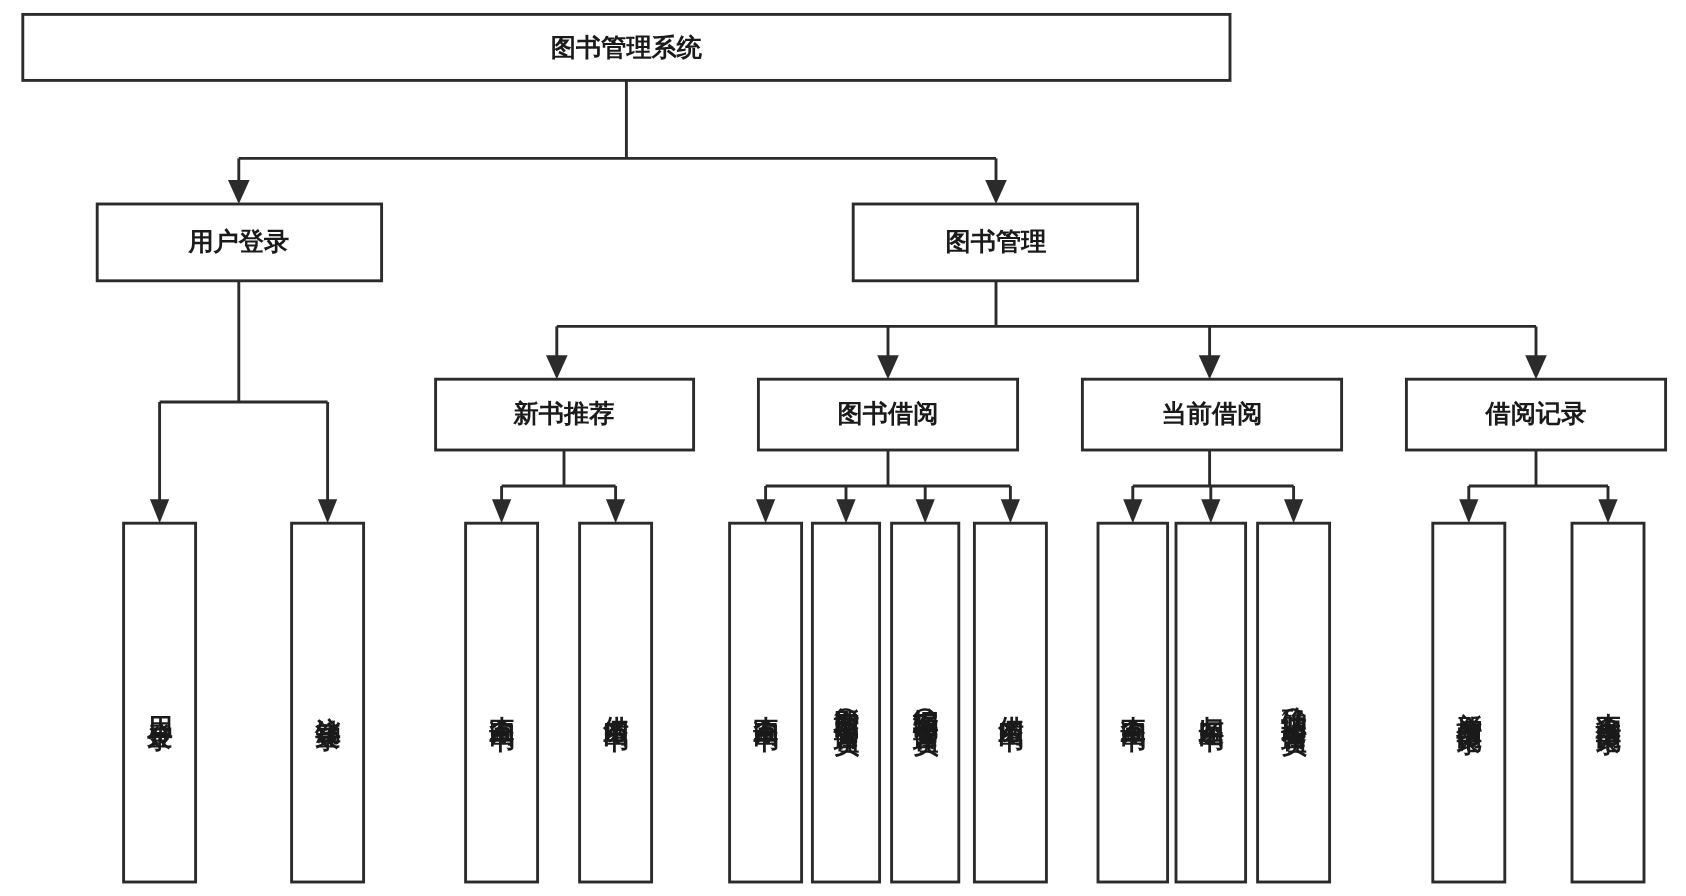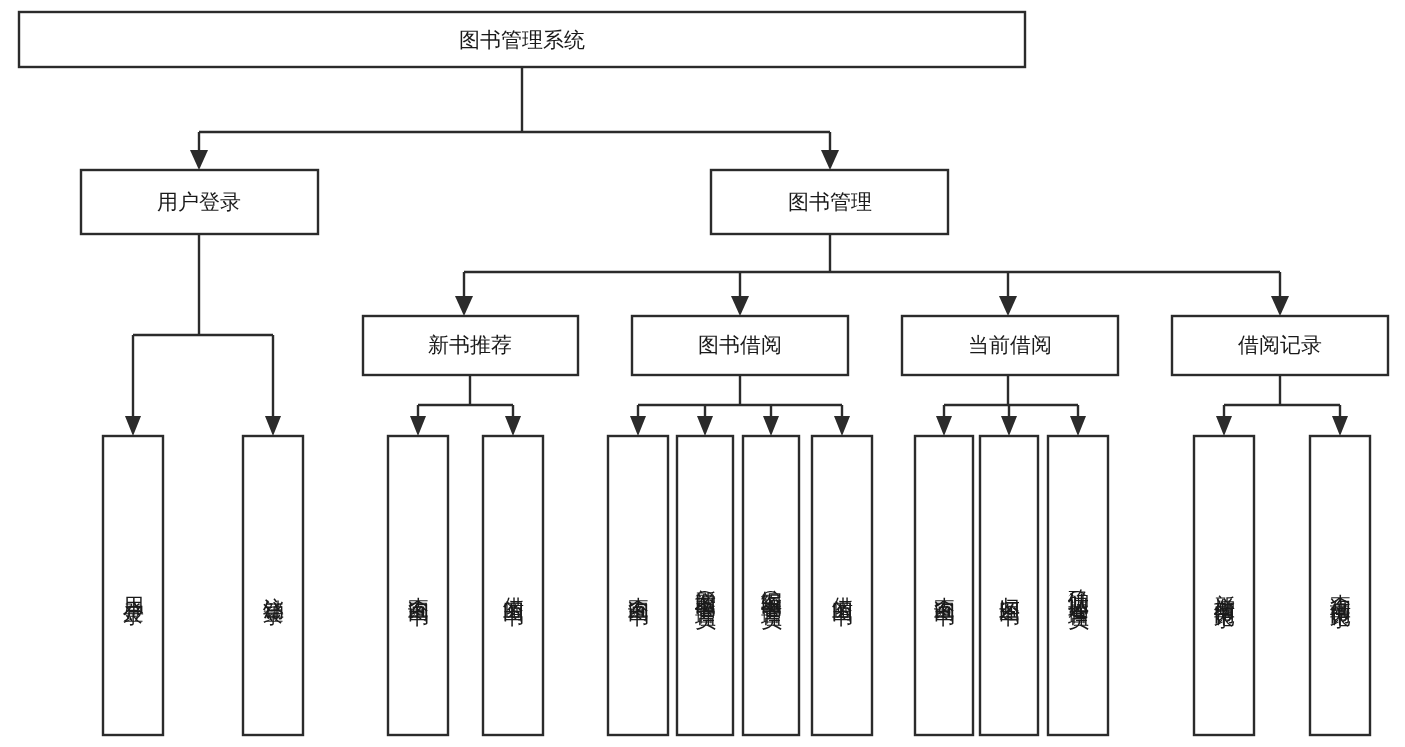--- a/index.html
+++ b/index.html
@@ -12,20 +12,21 @@
     height: 747px;
     font-family: "DejaVu Sans", "Liberation Sans", sans-serif;
     overflow: hidden;
     position: relative;
   }
   #diagram-root {
     position: relative;
     width: 1405px;
     height: 602px;
     background: #ffffff;
+    font-weight: bold;
   }
   svg.diagram-canvas {
     position: absolute;
     left: 0;
     top: 0;
     width: 1405px;
     height: 747px;
     display: block;
   }
   .node-box {

